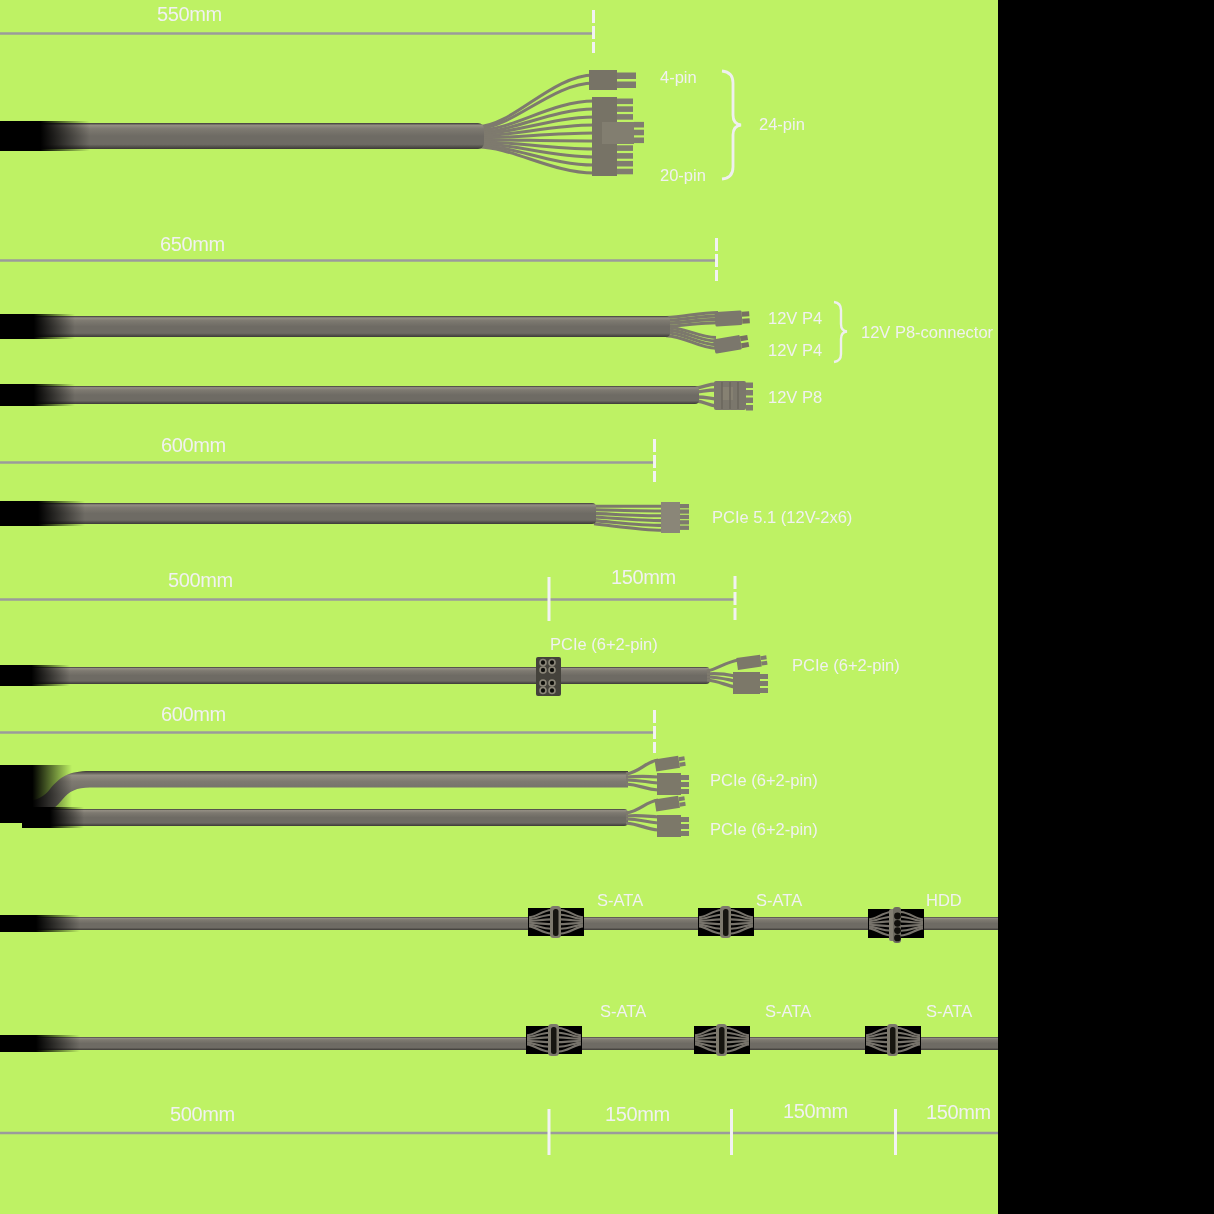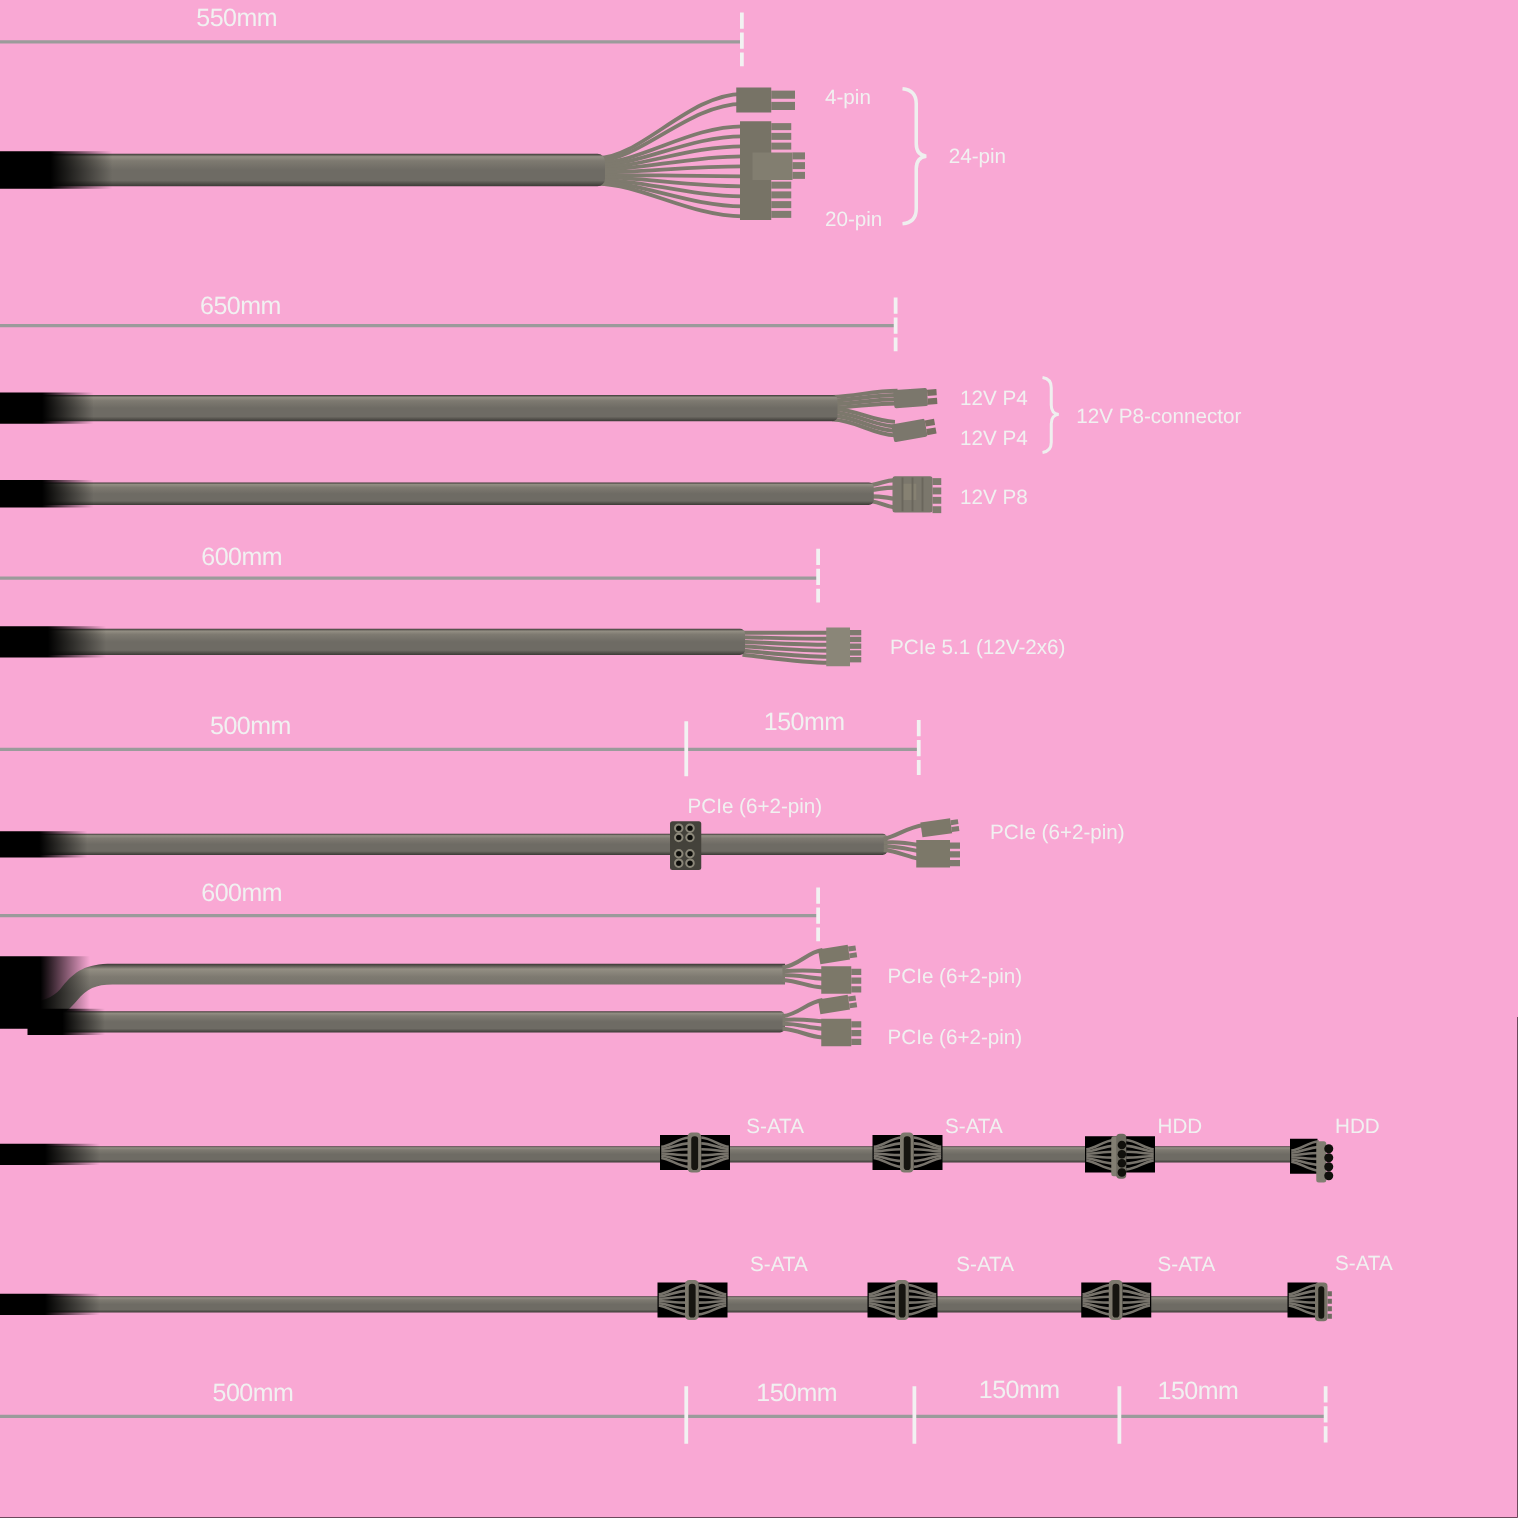--- a/index.html
+++ b/index.html
@@ -1,16 +1,16 @@
 <!DOCTYPE html>
 <html><head>
 <meta charset="utf-8">
 <style>
 html,body{margin:0;padding:0;background:#000;}
-#stage{position:relative;width:1214px;height:1214px;background:#f9a8d4;overflow:hidden;}
+#stage{position:relative;width:998px;height:1214px;background:#bef264;overflow:hidden;}
 svg{display:block;}
 text{font-family:"Liberation Sans",sans-serif;fill:#f1f1f1;}
 .m{font-size:20px;letter-spacing:-0.4px;}
 .l{font-size:16.5px;}
 </style>
 </head>
 <body>
 <div id="stage">
 <svg width="1214" height="1214" viewBox="0 0 1214 1214">
 <defs>

